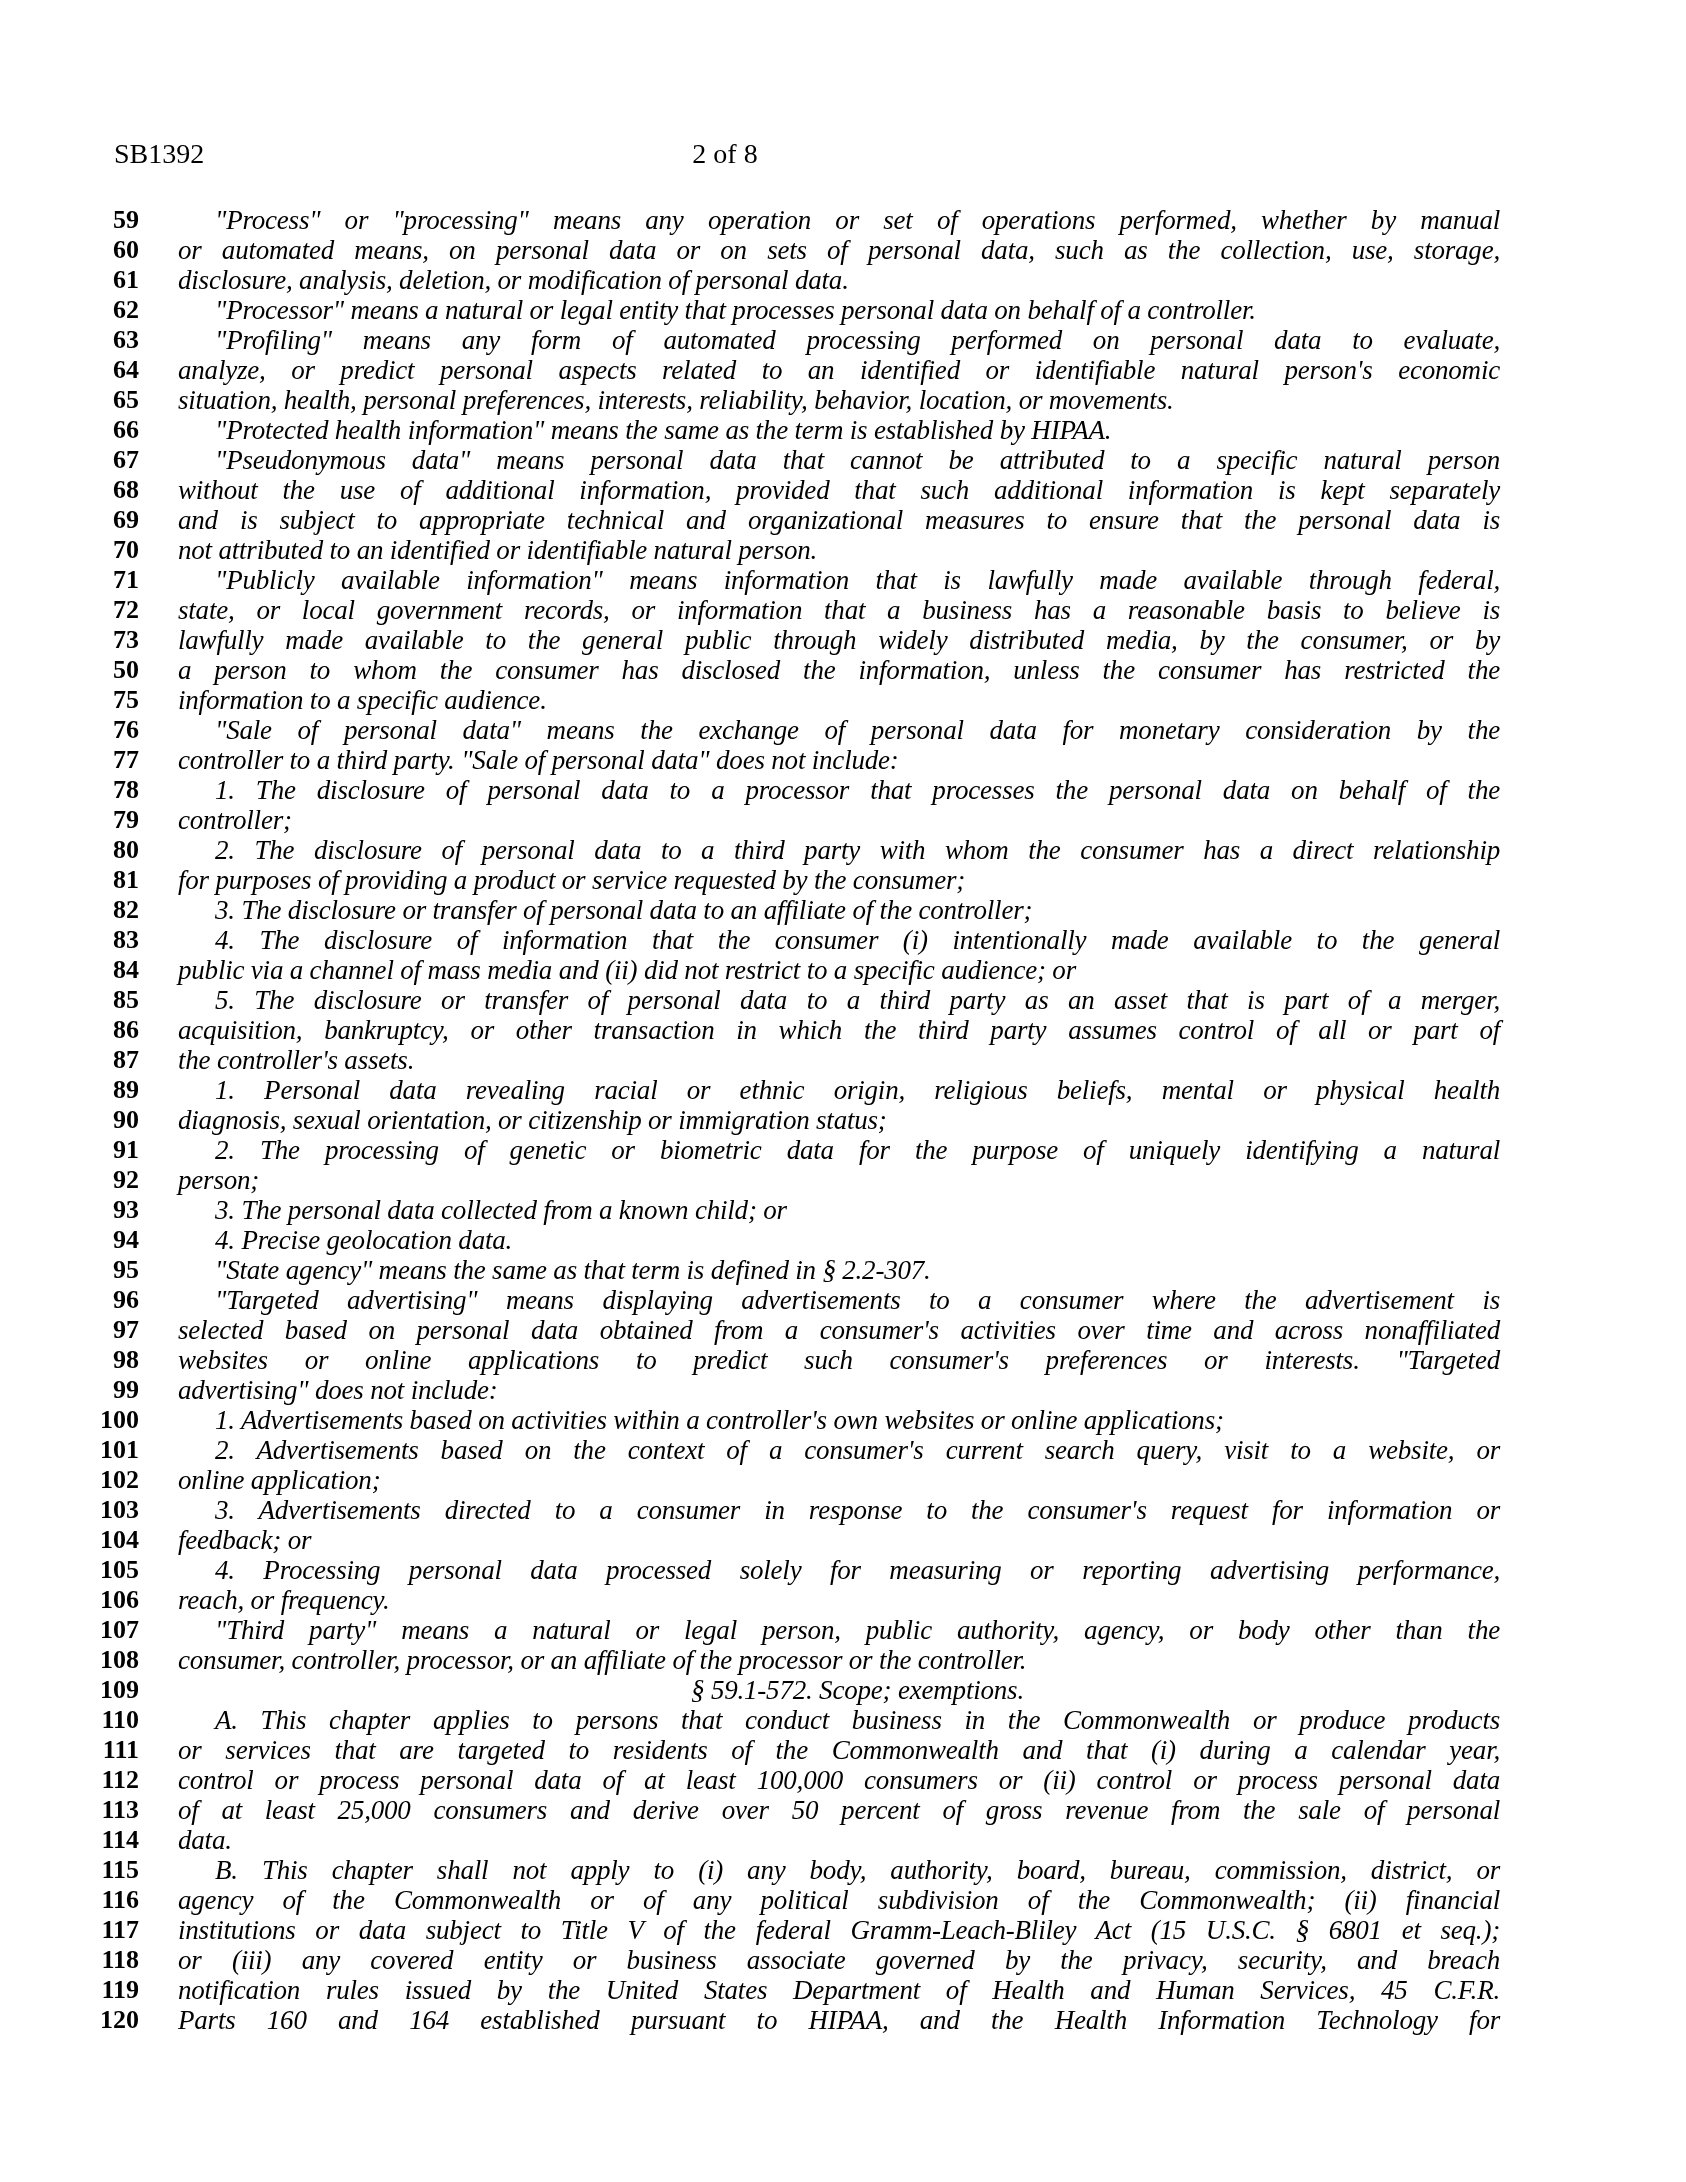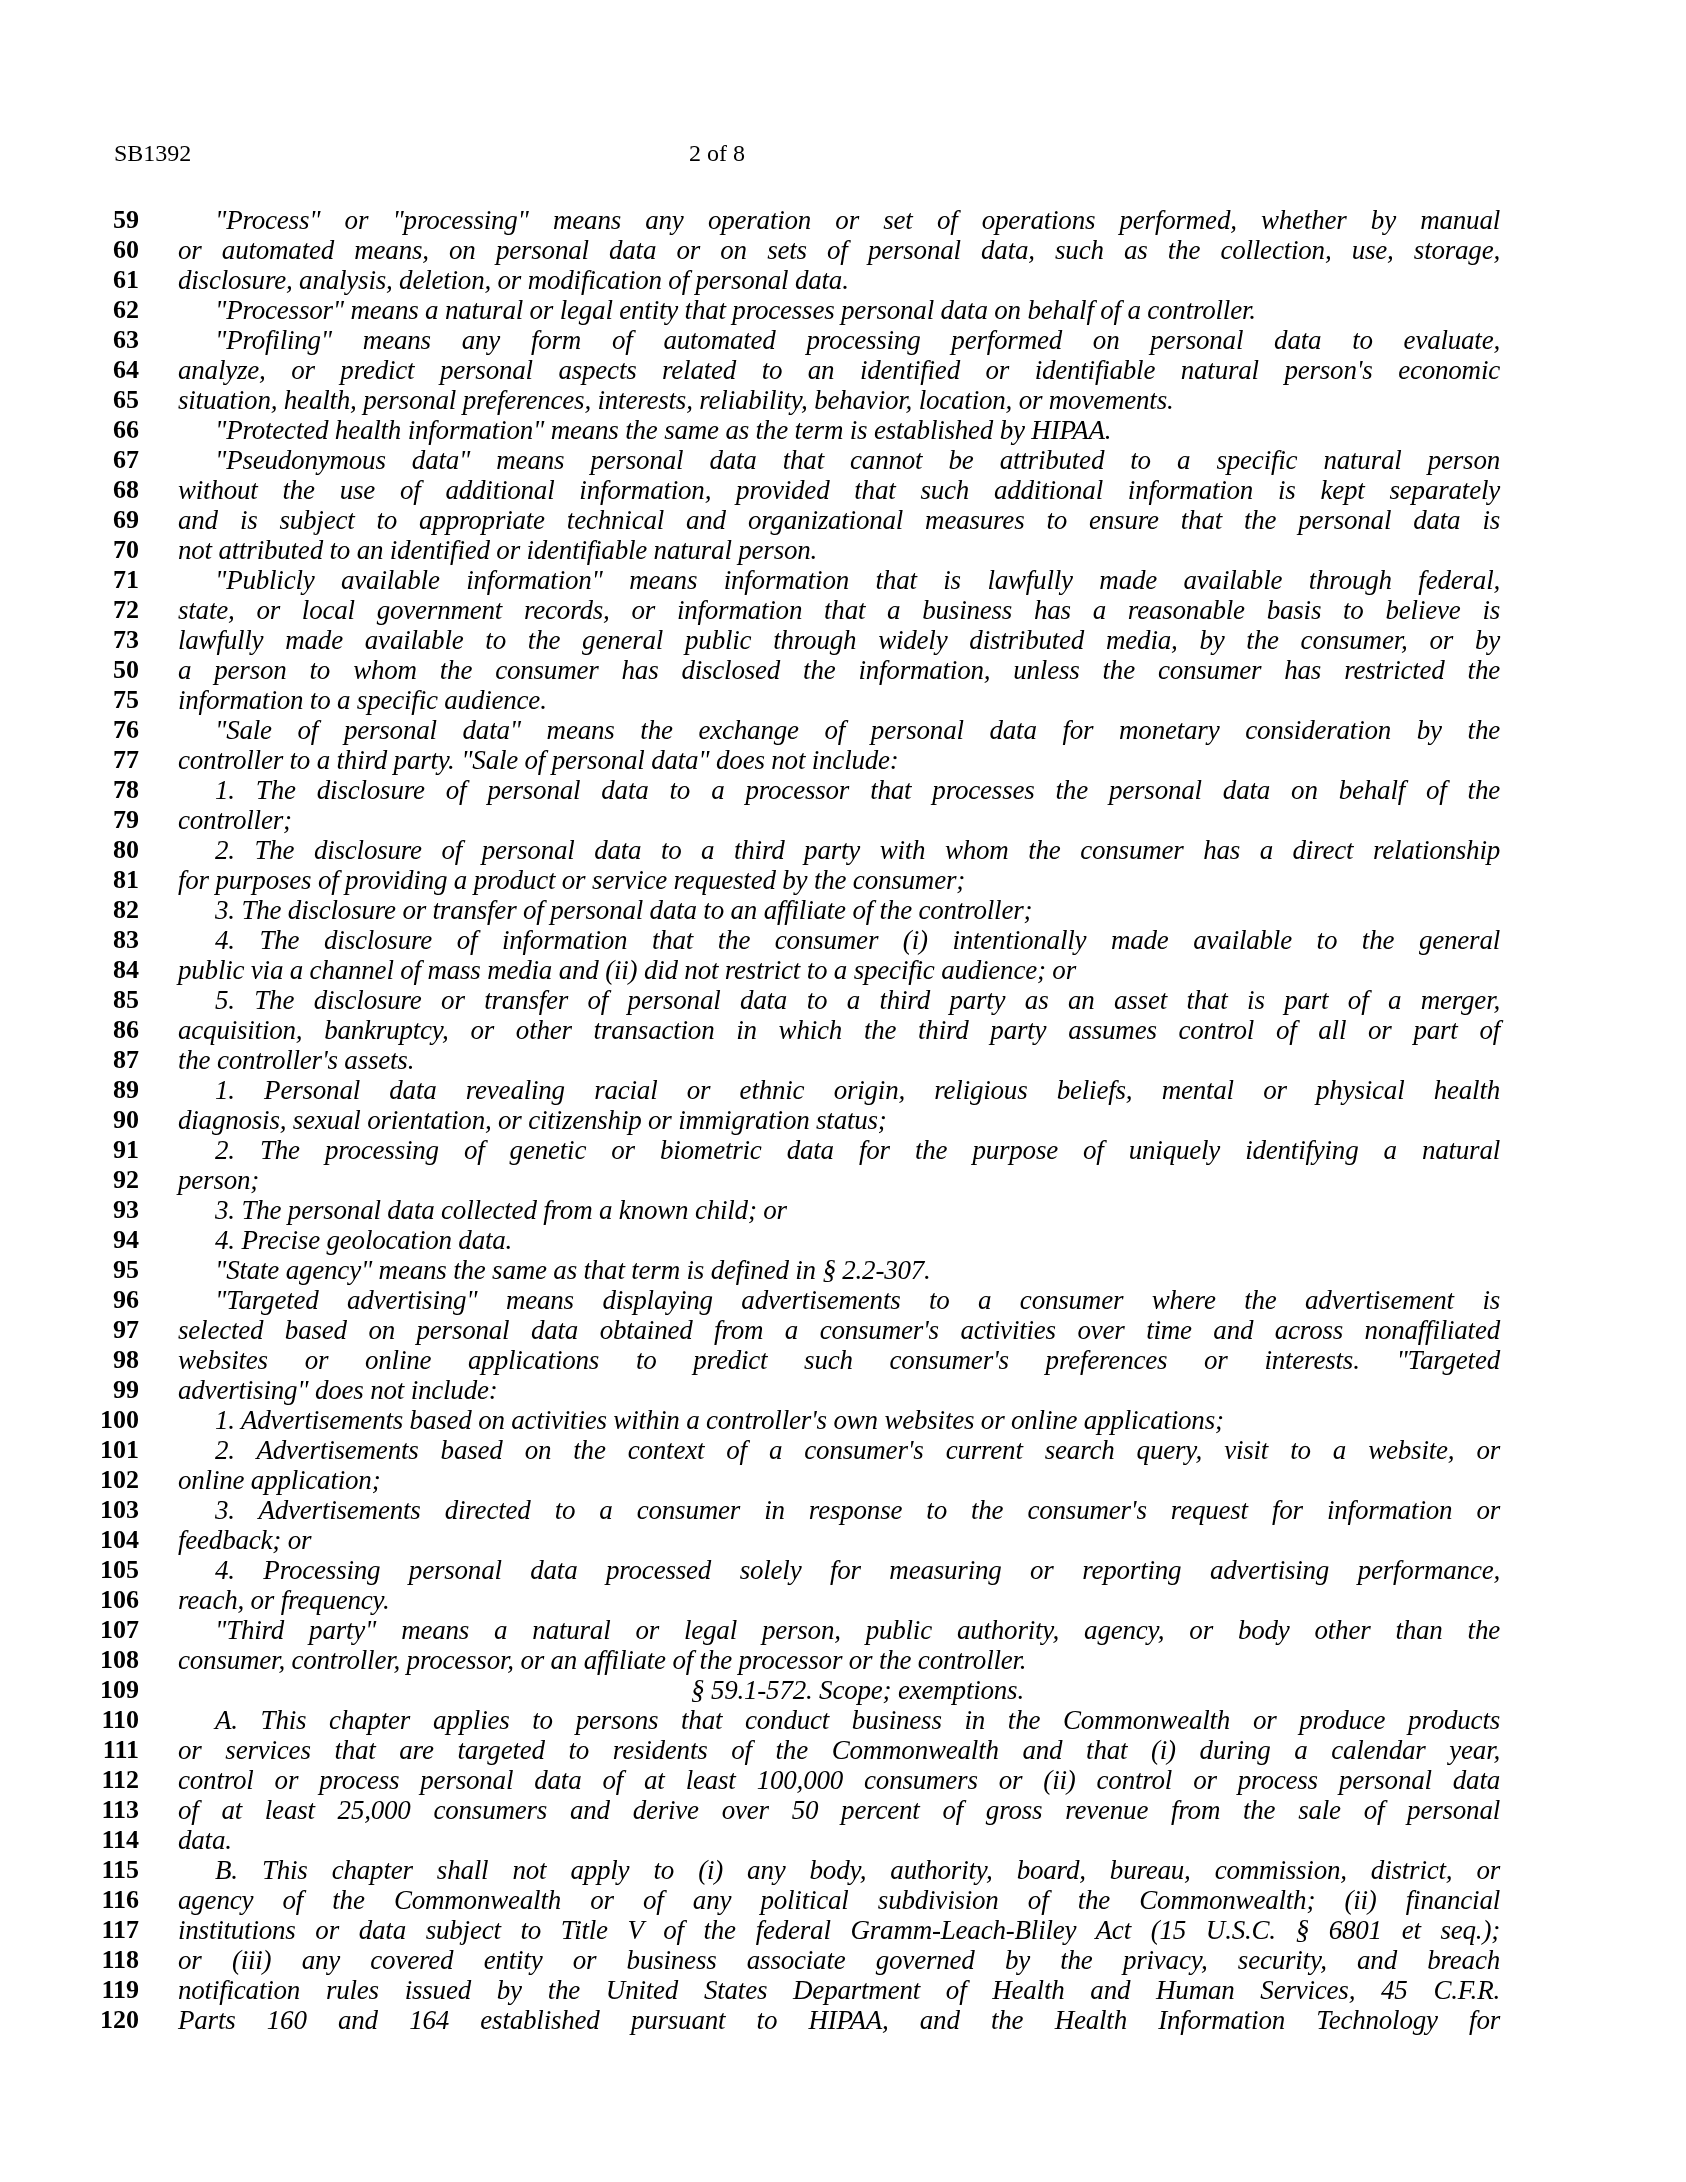--- a/index.html
+++ b/index.html
@@ -15,31 +15,31 @@
     color: #000000;
     font-family: "Liberation Serif", serif;
     overflow: hidden;
   }
   .header {
     position: absolute;
     top: 137px;
     left: 0;
     width: 1686px;
     height: 33px;
-    font-size: 24px;
+    font-size: 28px;
     line-height: 33px;
   }
   .doc-id {
     position: absolute;
     left: 114px;
     top: 0;
   }
   .page-label {
     position: absolute;
-    left: 0;
+    left: 8px;
     top: 0;
     width: 1434px;
     text-align: center;
   }
   .lines {
     position: absolute;
     top: 205px;
     left: 12px;
     width: 1686px;
   }

